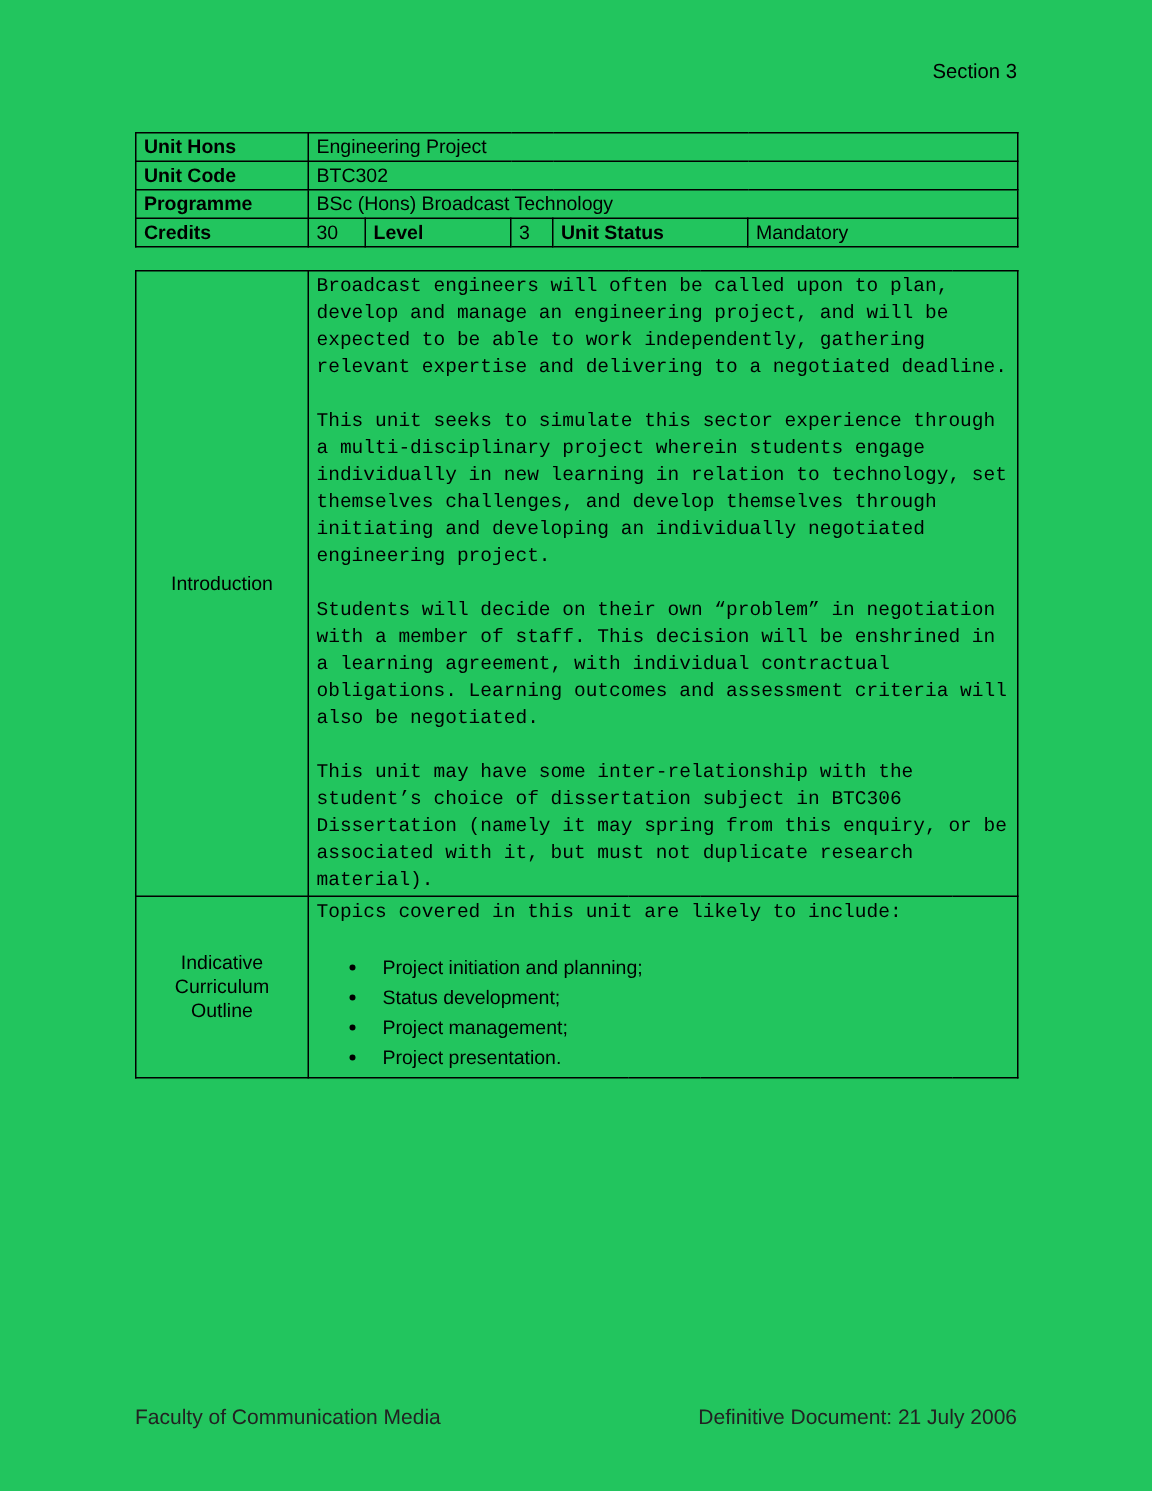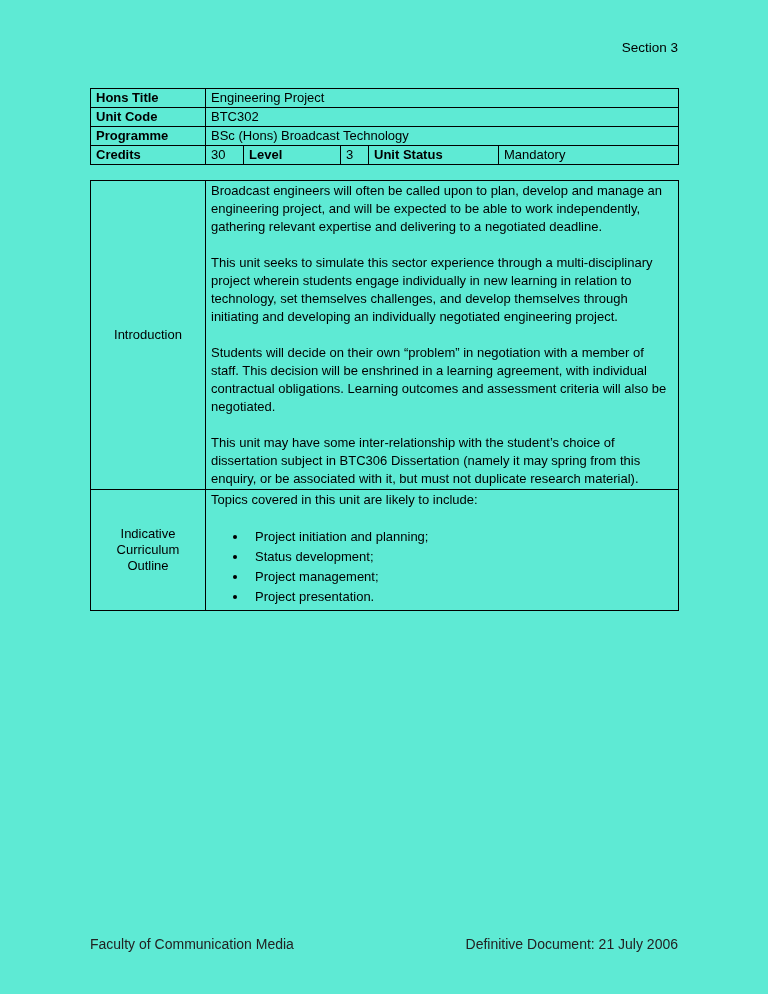--- a/index.html
+++ b/index.html
@@ -1,21 +1,21 @@
 <!DOCTYPE html>
 <html><head>
 <meta charset="utf-8">
 <style>
   html, body { margin: 0; padding: 0; background: #e9e9e9; }
   .page {
     position: relative;
     width: 768px;
     height: 994px;
     margin: 0 auto;
-    background: #5eead4;
+    background: #22c55e;
     font-family: "Liberation Sans", "DejaVu Sans", sans-serif;
     color: #000;
     overflow: hidden;
   }
   .section-label {
     position: absolute;
     top: 40px;
     right: 90px;
     font-size: 13.5px;
   }
@@ -48,20 +48,21 @@
     white-space: normal;
   }
   td.content-cell {
     vertical-align: top;
     padding: 13px 12px 13px 9px;
     white-space: normal;
   }
   td.content-cell p {
     margin: 0 0 18px 0;
     line-height: 18px;
+    font-family: Liberation Mono, monospace;
   }
   td.content-cell p:last-child { margin-bottom: 0; }
   ul.topic-list {
     margin: 18px 0 2px 37px;
     padding: 0;
   }
   ul.topic-list li {
     line-height: 20px;
     padding-left: 7px;
   }
@@ -87,21 +88,21 @@
       <colgroup>
         <col style="width:115px">
           <col style="width:38px">
           <col style="width:97px">
         <col style="width:28px">
           <col style="width:130px">
           <col style="width:180px">
       </colgroup>
       <tbody>
         <tr class="small-row">
-          <td class="b">Hons Title</td>
+          <td class="b">Unit Hons</td>
           <td colspan="5">Engineering Project</td>
         </tr>
         <tr class="small-row">
           <td class="b">Unit Code</td>
           <td colspan="5">BTC302</td>
         </tr>
         <tr class="small-row">
           <td class="b">Programme</td>
           <td colspan="5">BSc (Hons) Broadcast Technology</td>
         </tr>

